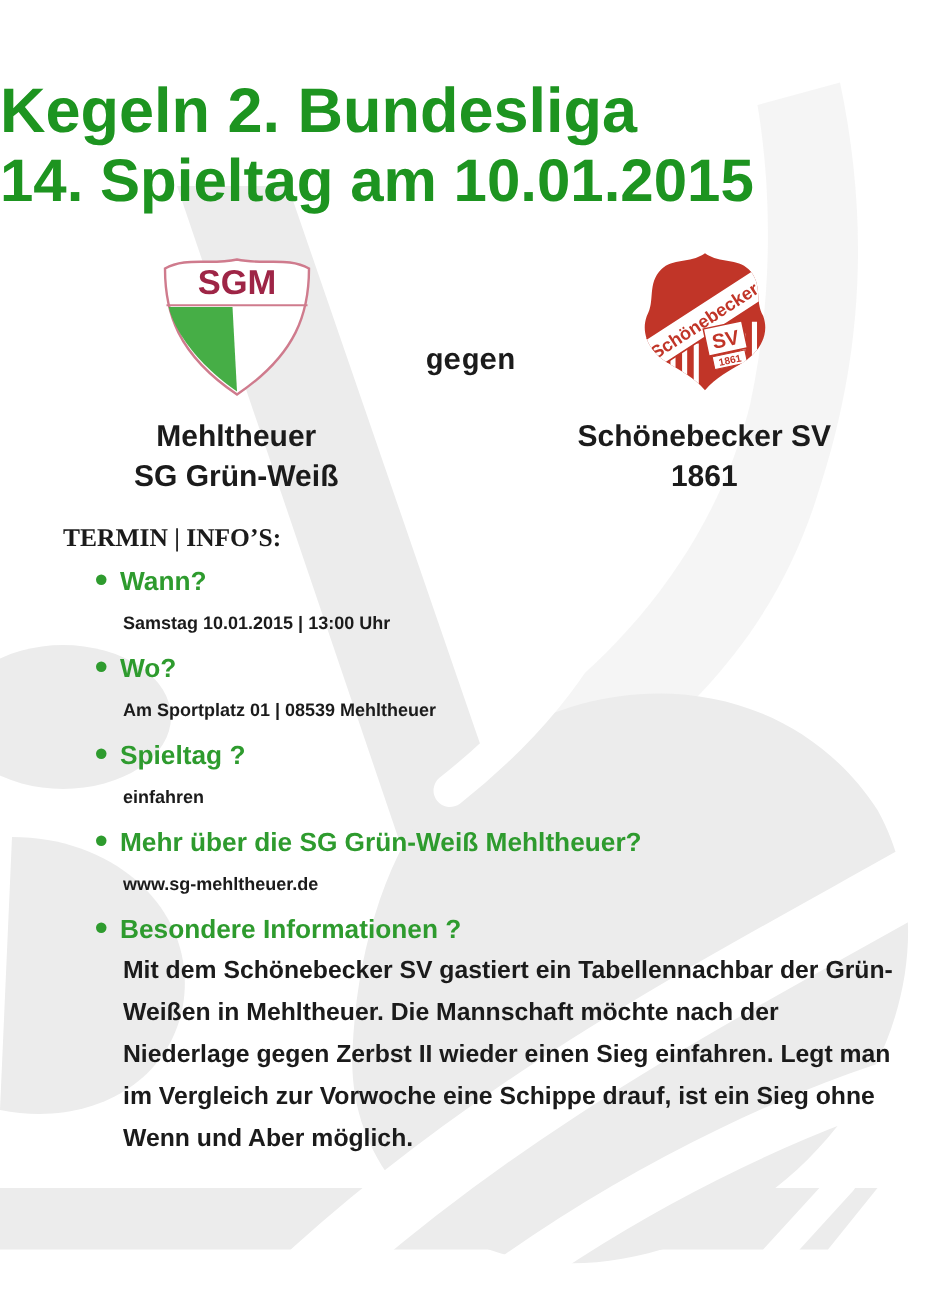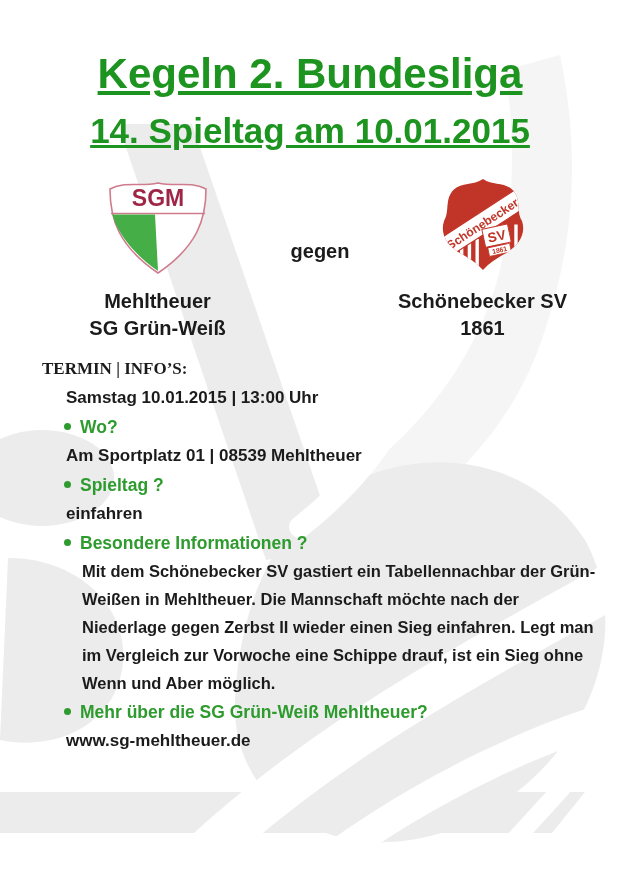--- a/index.html
+++ b/index.html
@@ -18,38 +18,38 @@
     background:#ffffff;
     font-family:"Liberation Sans","DejaVu Sans",sans-serif;
     font-weight:bold;
     color:var(--text-black);
     position:relative;
     overflow:hidden;
   }
   .watermark{position:absolute;inset:0;z-index:0;pointer-events:none;}
   .content{position:relative;z-index:1;}
 
-  .title-block{margin-top:50px;text-align:center;color:var(--title-green);text-decoration:underline;}
+  .title-block{margin-top:50px;text-align:left;color:var(--title-green);}
   .title-line1{font-size:42px;line-height:48px;letter-spacing:0px;}
-  .title-line2{font-size:35px;line-height:46px;margin-top:10px;}
+  .title-line2{font-size:40px;line-height:46px;}
 
-  .matchup{display:flex;margin-top:22px;padding:0 20px 0 40px;align-items:flex-start;}
+  .matchup{display:flex;margin-top:22px;padding:0 33px 0 40px;align-items:flex-start;}
   .team-col{width:235px;display:flex;flex-direction:column;align-items:center;}
-  .vs-col{flex:1;text-align:center;}
+  .vs-col{flex:1;text-align:center;font-family:Liberation Mono, monospace;}
   .vs-label{font-size:20px;margin-top:64px;display:inline-block;}
   .logo-box{height:102px;display:flex;align-items:flex-start;justify-content:center;}
   .team-name{margin-top:10px;text-align:center;font-size:20px;line-height:27px;}
 
   .info-section{margin:14px 0 0 42px;}
   .info-heading{font-size:17px;line-height:26px;font-family:Liberation Serif, serif;}
   .info-item{margin-top:1px;}
   .bullet-row{display:flex;align-items:baseline;margin-left:22px;line-height:28px;}
   .bullet-dot{width:7px;height:7px;border-radius:50%;background:var(--bullet-green);flex:0 0 auto;margin-right:9px;position:relative;top:-3px;}
   .bullet-label{color:var(--bullet-green);font-size:17.5px;}
-  .info-line{margin-left:24px;font-size:17px;line-height:29px;color:var(--text-black);}
+  .info-line{margin-left:40px;font-size:12px;line-height:29px;color:var(--text-black);}
   .info-para{margin-left:40px;width:522px;font-size:16.5px;line-height:28px;color:var(--text-black);}
   svg text{font-family:"Liberation Sans","DejaVu Sans",sans-serif;font-weight:bold;}
 </style>
 </head>
 <body>
 
 <svg class="watermark" width="620" height="877" viewBox="0 0 620 877" aria-hidden="true">
   <g fill="#ececec" stroke="none">
     <path d="M118,124 L192,124 L338,548 L266,560 Z"></path>
     <path d="M560,55 C580,150 575,240 545,330 C520,410 470,470 400,520 L362,472 C430,420 480,350 500,270 C515,200 515,130 505,70 Z" opacity="0.55"></path>
@@ -130,20 +130,24 @@
         <div>1861</div>
       </div>
     </div>
 
   </div>
 
   <div class="info-section">
     <div class="info-heading">TERMIN | INFO’S:</div>
 
     <div class="info-item">
+      <div class="bullet-row">
+        <span class="bullet-dot"></span>
+        <span class="bullet-label">Wann?</span>
+      </div>
       <div class="info-line">Samstag 10.01.2015 | 13:00 Uhr</div>
     </div>
 
     <div class="info-item">
       <div class="bullet-row">
         <span class="bullet-dot"></span>
         <span class="bullet-label">Wo?</span>
       </div>
       <div class="info-line">Am Sportplatz 01 | 08539 Mehltheuer</div>
     </div>
@@ -152,27 +156,27 @@
       <div class="bullet-row">
         <span class="bullet-dot"></span>
         <span class="bullet-label">Spieltag ?</span>
       </div>
       <div class="info-line">einfahren</div>
     </div>
 
     <div class="info-item">
       <div class="bullet-row">
         <span class="bullet-dot"></span>
-        <span class="bullet-label">Besondere Informationen ?</span>
+        <span class="bullet-label">Mehr über die SG Grün-Weiß Mehltheuer?</span>
       </div>
-      <div class="info-para">Mit dem Schönebecker SV gastiert ein Tabellennachbar der Grün-Weißen in Mehltheuer. Die Mannschaft möchte nach der Niederlage gegen Zerbst II wieder einen Sieg einfahren. Legt man im Vergleich zur Vorwoche eine Schippe drauf, ist ein Sieg ohne Wenn und Aber möglich.</div>
+      <div class="info-line">www.sg-mehltheuer.de</div>
     </div>
 
     <div class="info-item">
       <div class="bullet-row">
         <span class="bullet-dot"></span>
-        <span class="bullet-label">Mehr über die SG Grün-Weiß Mehltheuer?</span>
+        <span class="bullet-label">Besondere Informationen ?</span>
       </div>
-      <div class="info-line">www.sg-mehltheuer.de</div>
+      <div class="info-para">Mit dem Schönebecker SV gastiert ein Tabellennachbar der Grün-Weißen in Mehltheuer. Die Mannschaft möchte nach der Niederlage gegen Zerbst II wieder einen Sieg einfahren. Legt man im Vergleich zur Vorwoche eine Schippe drauf, ist ein Sieg ohne Wenn und Aber möglich.</div>
     </div>
 
   </div>
 </div>
 
 </body></html>

